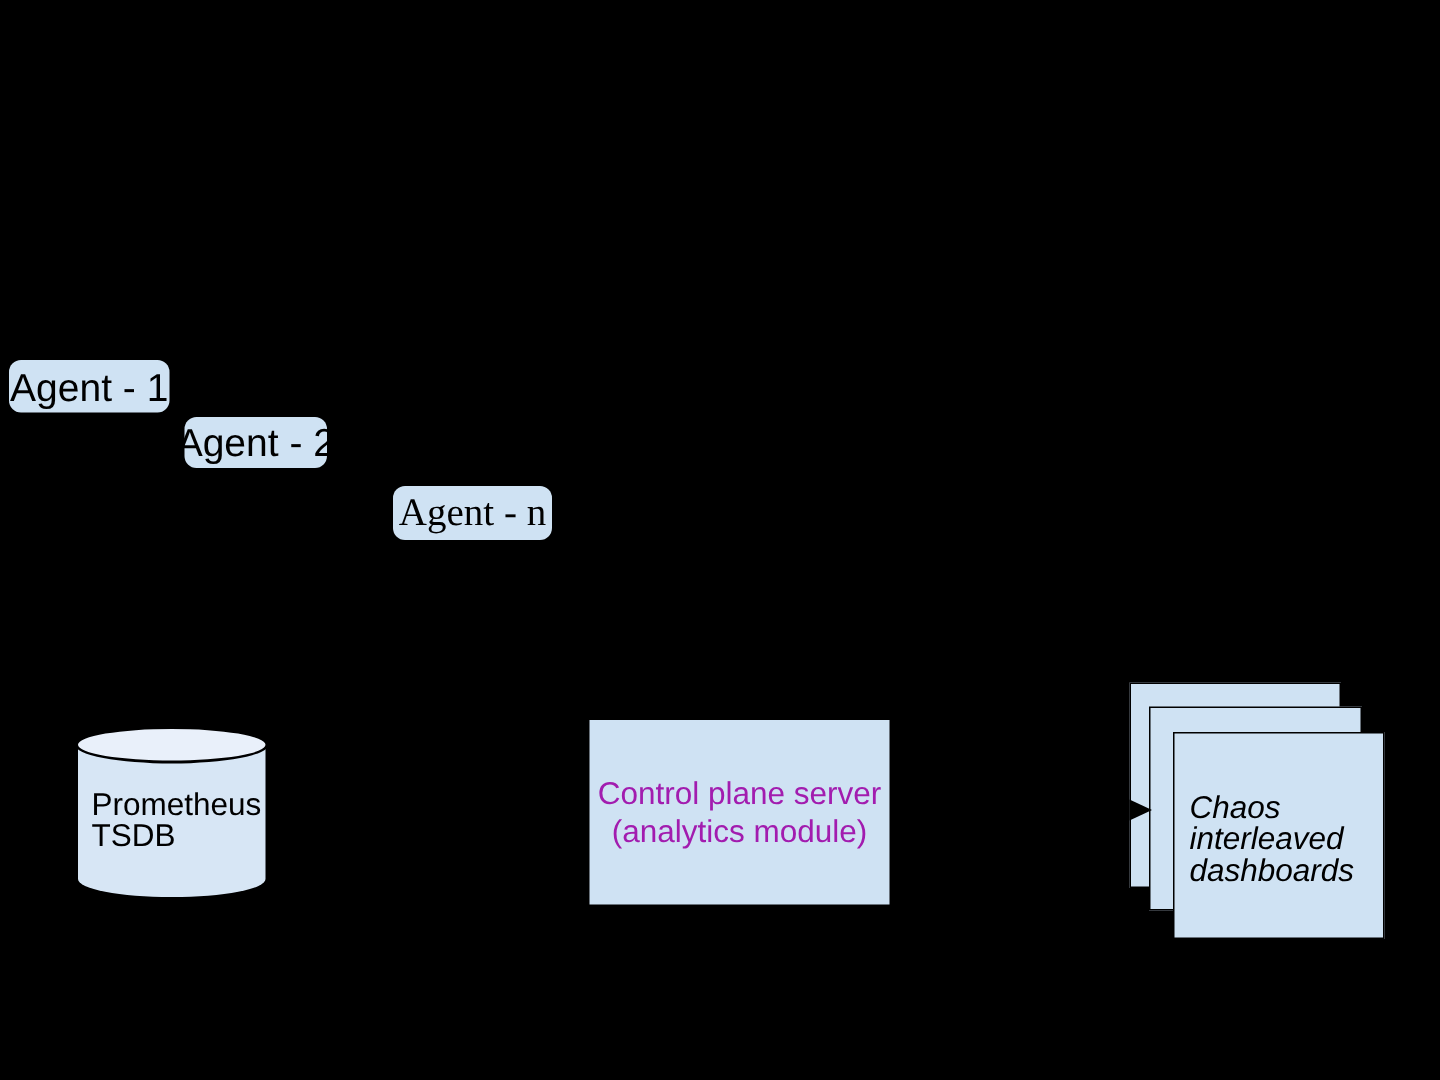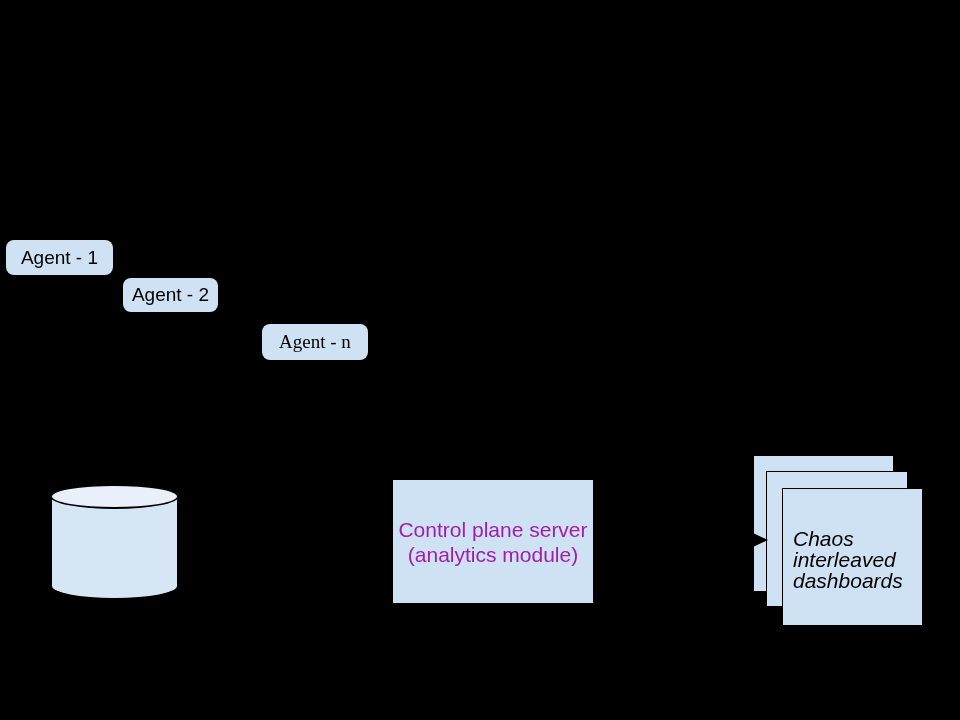--- a/index.html
+++ b/index.html
@@ -19,21 +19,21 @@
   }
   
   .agent-box {
     position: absolute;
     background: #cfe2f3;
     border-radius: 8px;
     display: flex;
     align-items: center;
     justify-content: center;
     color: #000;
-    font-size: 19px;
+    font-size: 26px;
     line-height: 22px;
     white-space: nowrap;
   }
   .agent-1 { left: 6px;   top: 240px; width: 107px; height: 35px; }
   .agent-2 { left: 123px; top: 278px; width: 95px; height: 34px; }
   .agent-n { left: 262px; top: 324px; width: 106px; height: 36px; font-family: Liberation Serif, serif; }
 
   
   .cylinder { position: absolute; left: 50px; top: 484px; width: 129px; height: 116px; }
   .cyl-body {
@@ -104,20 +104,22 @@
   <div class="agent-box agent-2">
     <span>Agent - 2</span>
   </div>
   <div class="agent-box agent-n">
     <span>Agent - n</span>
   </div>
 
   <div class="cylinder">
     <div class="cyl-body"></div>
     <div class="cyl-top"></div>
+    <div class="cyl-label">Prometheus
+TSDB</div>
   </div>
 
   <div class="server-box">
     <span>Control plane server
 (analytics module)</span>
   </div>
 
   <div class="stack-square square-back"></div>
   <div class="stack-square square-middle"></div>
   <div class="stack-square square-front">

